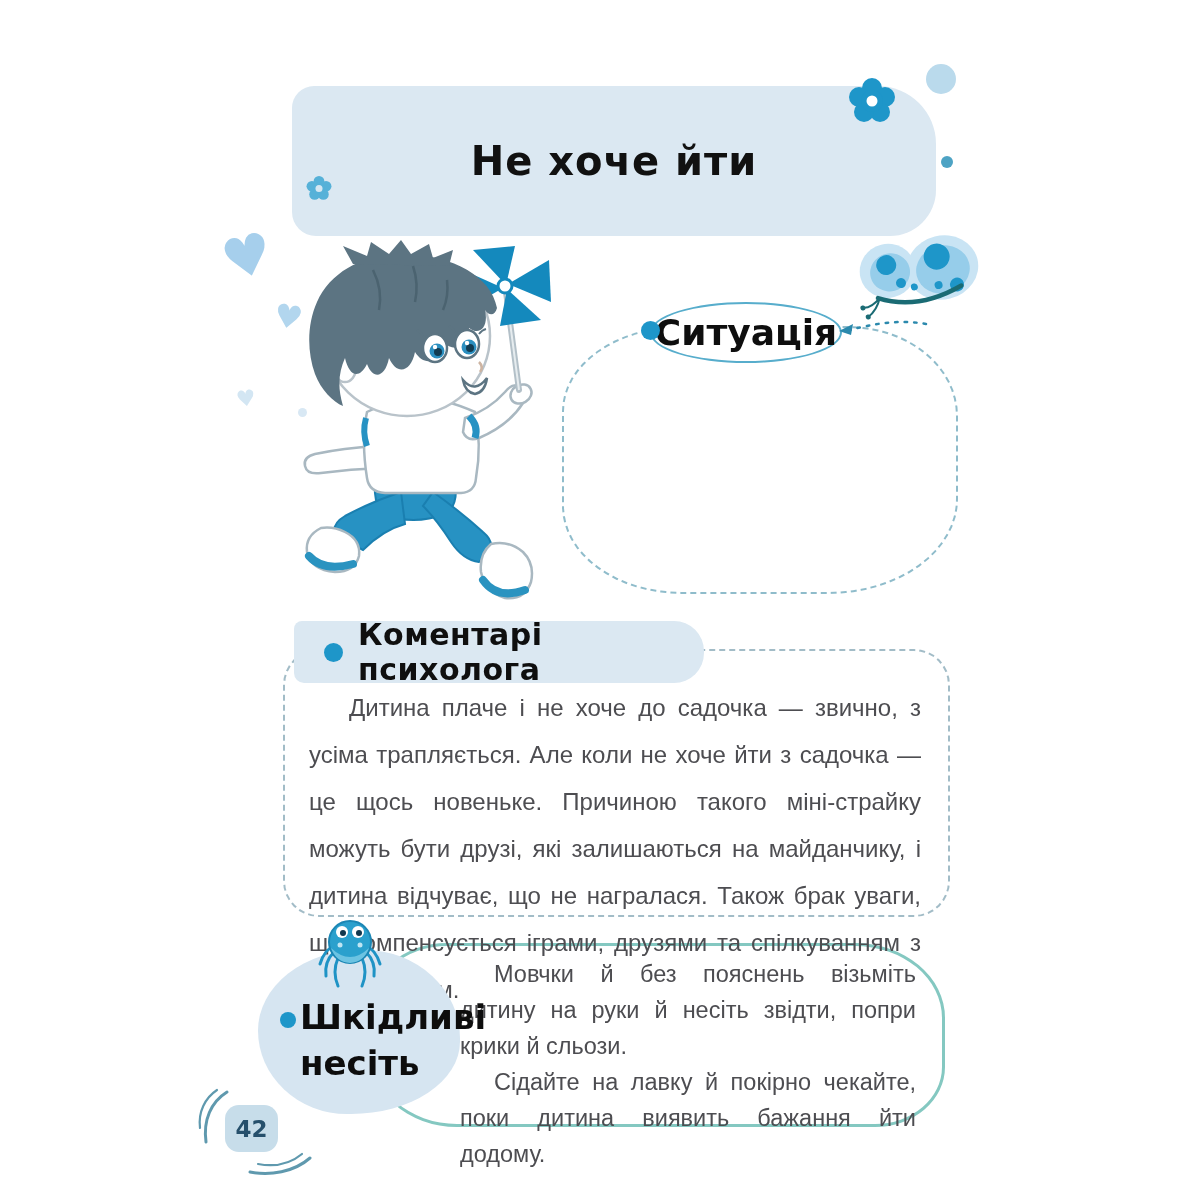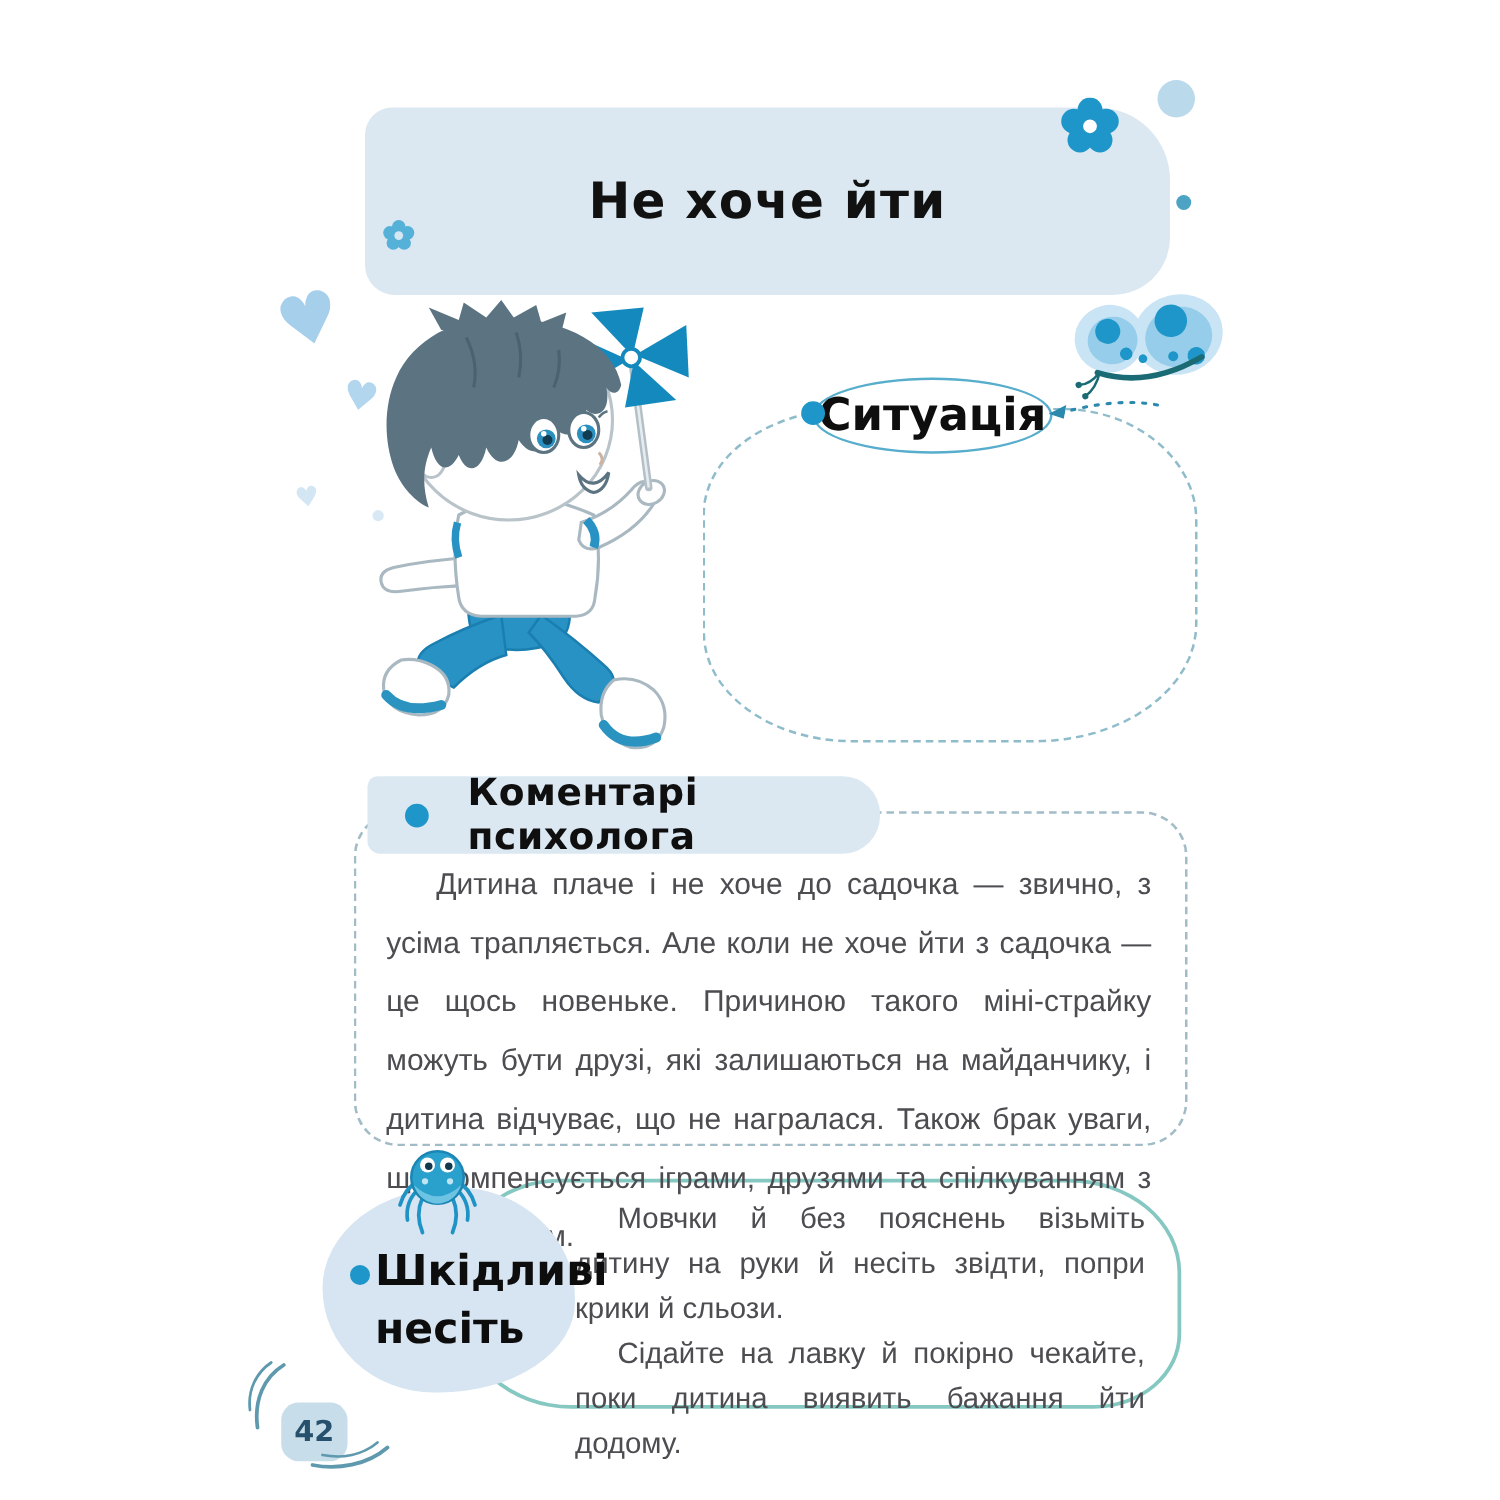--- a/index.html
+++ b/index.html
@@ -36,41 +36,41 @@
     text-align:justify;text-indent:38px;color:#4d4d51;}
 
   
   .comments-box{left:283px;top:649px;width:663px;height:264px;
     border:2.5px dashed #a2bcc7;border-radius:36px;z-index:1;}
   .comments-banner{left:294px;top:621px;width:410px;height:62px;background:#dbe8f2;
     border-radius:8px 30px 30px 10px;display:flex;align-items:center;padding-left:30px;
     box-sizing:border-box;gap:15px;z-index:2;}
   .comments-dot{width:19px;height:19px;border-radius:50%;background:#1e96c9;flex:0 0 auto;}
   .comments-heading{font-family:"DejaVu Sans",sans-serif;font-weight:bold;font-size:30px;
-    color:#0f0f0f;letter-spacing:.5px;margin-left:16px;}
+    color:#0f0f0f;letter-spacing:.5px;}
   .comments-text{left:309px;top:684px;width:612px;font-size:24px;line-height:47px;
     text-align:justify;text-indent:40px;color:#4d4d51;z-index:2;}
 
   
   .advice-bubble{left:367px;top:943px;width:572px;height:178px;background:#ffffff;
     border:3px solid #84c8c1;border-radius:80px 90px 70px 90px / 70px 75px 60px 80px;z-index:1;}
   .advice-blob{left:258px;top:950px;width:202px;height:164px;background:#d6e5f1;
     border-radius:52% 48% 55% 45% / 50% 55% 45% 52%;z-index:2;}
   .spider{left:316px;top:914px;width:68px;height:82px;z-index:3;}
   .advice-label{left:300px;top:994px;font-family:"DejaVu Sans",sans-serif;font-weight:bold;
     font-size:34px;line-height:46px;color:#0d0d0d;z-index:4;}
   .advice-dot{left:280px;top:1012px;width:16px;height:16px;}
   .advice-text{left:460px;top:956px;width:456px;font-size:23.5px;line-height:36px;
     text-align:justify;color:#4d4d51;z-index:3;}
   .advice-text p{margin:0;text-indent:34px;}
 
   
   .page-badge{left:225px;top:1105px;width:53px;height:47px;background:#c7ddea;border-radius:14px;
     display:flex;align-items:center;justify-content:center;font-family:"DejaVu Sans",sans-serif;
-    font-weight:bold;font-size:23px;color:#26506c;margin-top:17px;}
+    font-weight:bold;font-size:23px;color:#26506c;}
   .curve-left{left:193px;top:1088px;width:40px;height:58px;}
   .curve-right{left:246px;top:1140px;width:68px;height:36px;}
 
   
   .boy{left:283px;top:240px;width:310px;height:375px;z-index:2;}
   .butterfly{left:848px;top:224px;width:138px;height:106px;}
   .flower-dark{left:848px;top:78px;width:48px;height:48px;}
   .flower-small{left:306px;top:176px;width:26px;height:26px;}
 </style>
 </head>

